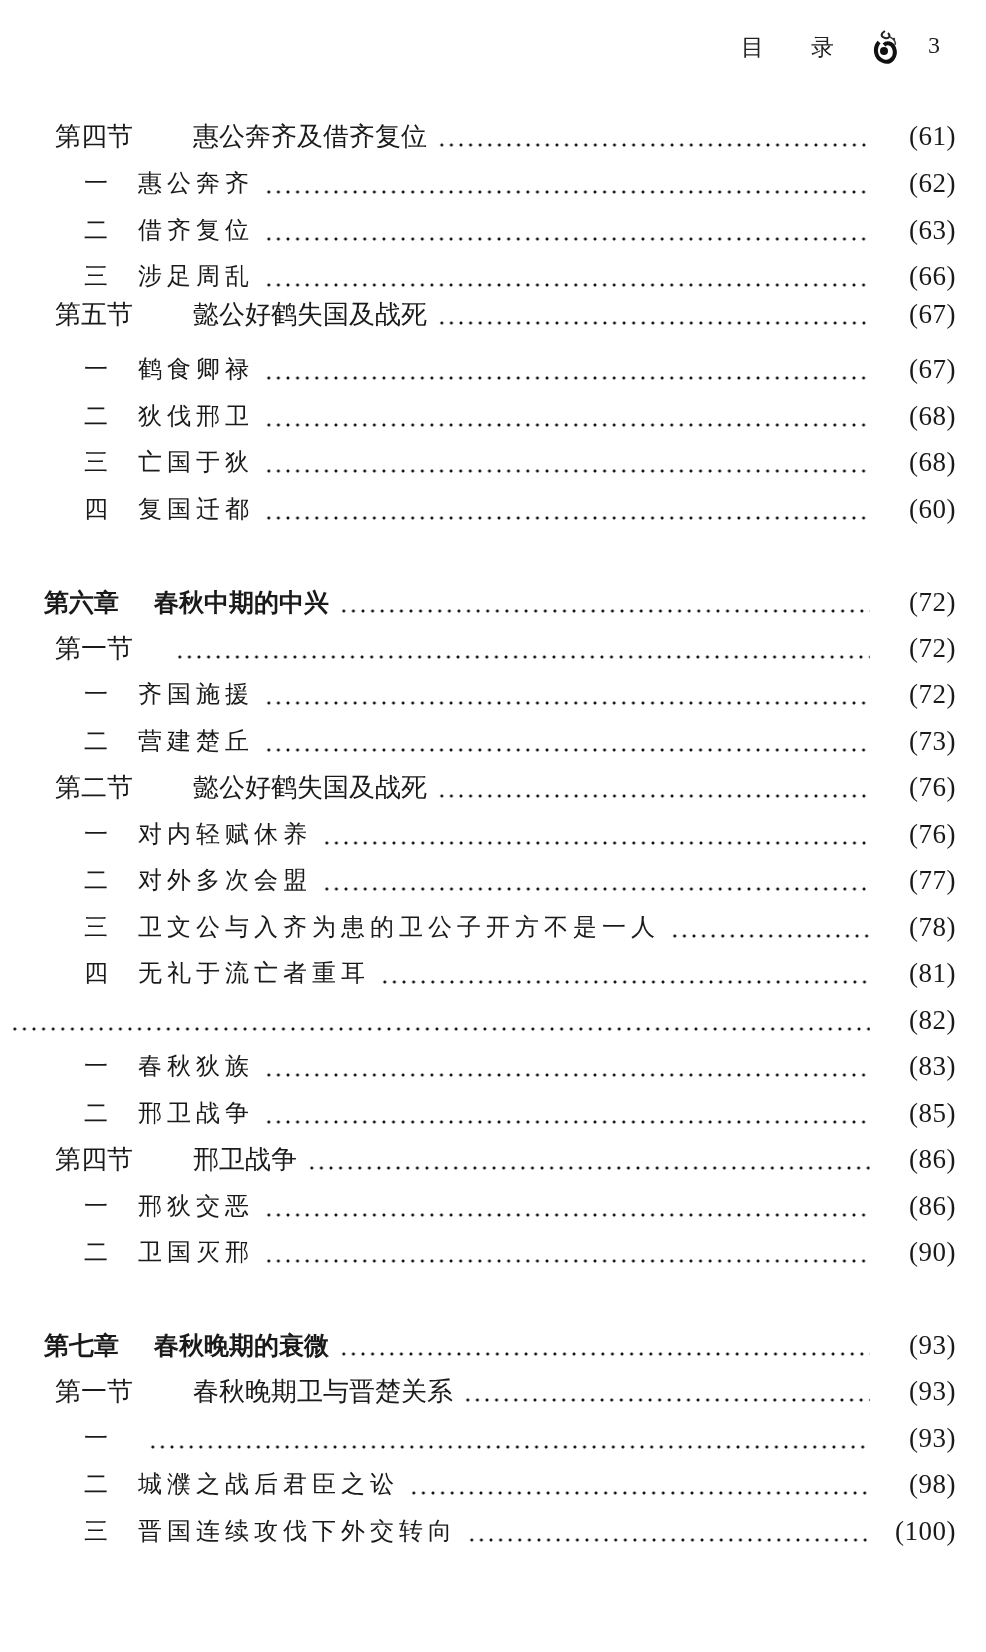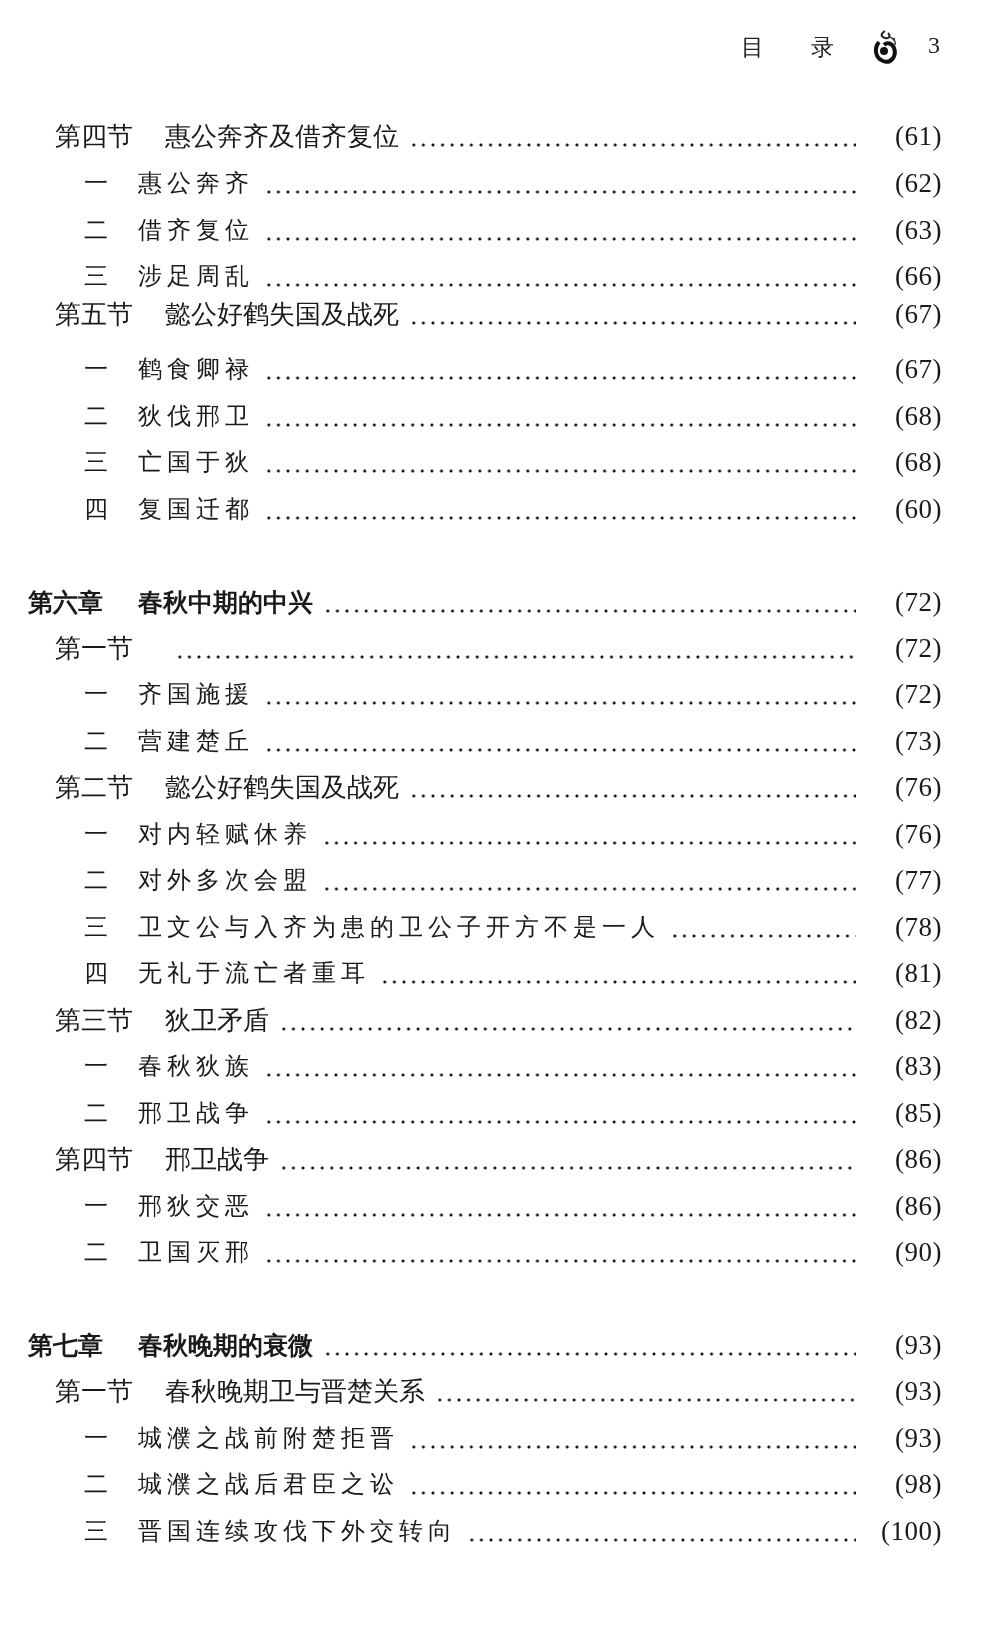--- a/index.html
+++ b/index.html
@@ -77,40 +77,41 @@
       margin: 0 14px 0 10px;
       background-image: radial-gradient(circle, #111 1.4px, transparent 1.6px);
       background-size: 9.6px 9.6px;
       background-repeat: repeat-x;
       background-position: left 24px;
     }
     .row .page {
       flex: 0 0 auto;
       width: 72px;
       text-align: right;
-      margin-right: 44px;
+      margin-right: 30px;
       font-family: "Liberation Serif", serif;
       font-size: 27px;
       letter-spacing: 0.5px;
     }
 
     
     .row.chapter .label {
-      padding-left: 28px;
+      padding-left: 44px;
       font-family: "DejaVu Sans", "Liberation Sans", sans-serif;
       font-weight: bold;
       font-size: 25px;
     }
     .row.chapter .num { width: 110px; }
 
     
     .row.section .label {
       padding-left: 55px;
       font-family: "DejaVu Serif", "Liberation Serif", serif;
       font-size: 26px;
+      gap: 28px;
     }
     .row.section .num { width: 110px; }
 
     
     .row.item .label {
       padding-left: 84px;
       font-family: "DejaVu Serif", "Liberation Serif", serif;
       font-size: 24px;
       letter-spacing: 5px;
     }
@@ -270,24 +271,20 @@
     </div>
     <div class="row item" style="top: 953px;">
       <span class="label">
         <span class="num">四</span>
         <span class="title">无礼于流亡者重耳</span>
       </span>
       <span class="leader"></span>
       <span class="page">(81)</span>
     </div>
     <div class="row section" style="top: 1000px;">
-      <span class="label">
-        <span class="num">第三节</span>
-        <span class="title">狄卫矛盾</span>
-      </span>
       <span class="leader"></span>
       <span class="page">(82)</span>
     </div>
     <div class="row item" style="top: 1046px;">
       <span class="label">
         <span class="num">一</span>
         <span class="title">春秋狄族</span>
       </span>
       <span class="leader"></span>
       <span class="page">(83)</span>
@@ -336,21 +333,20 @@
       <span class="label">
         <span class="num">第一节</span>
         <span class="title">春秋晚期卫与晋楚关系</span>
       </span>
       <span class="leader"></span>
       <span class="page">(93)</span>
     </div>
     <div class="row item" style="top: 1418px;">
       <span class="label">
         <span class="num">一</span>
-        <span class="title">城濮之战前附楚拒晋</span>
       </span>
       <span class="leader"></span>
       <span class="page">(93)</span>
     </div>
     <div class="row item" style="top: 1464px;">
       <span class="label">
         <span class="num">二</span>
         <span class="title">城濮之战后君臣之讼</span>
       </span>
       <span class="leader"></span>

